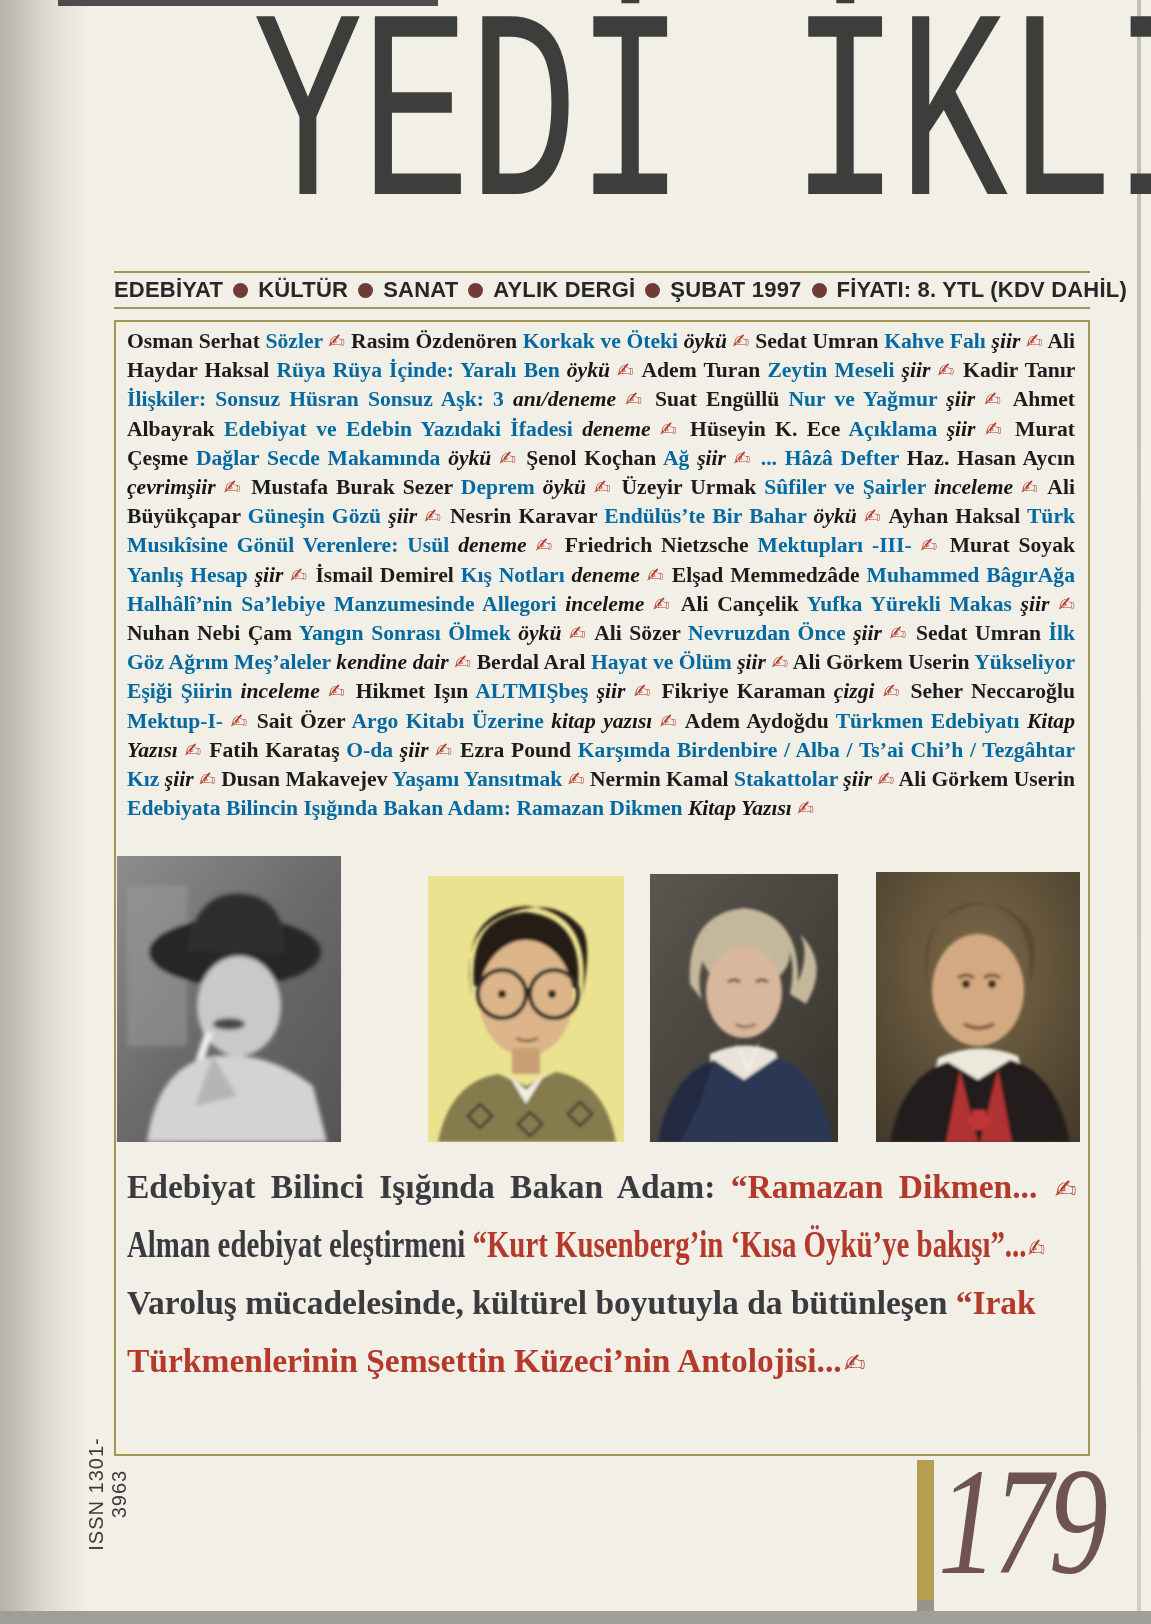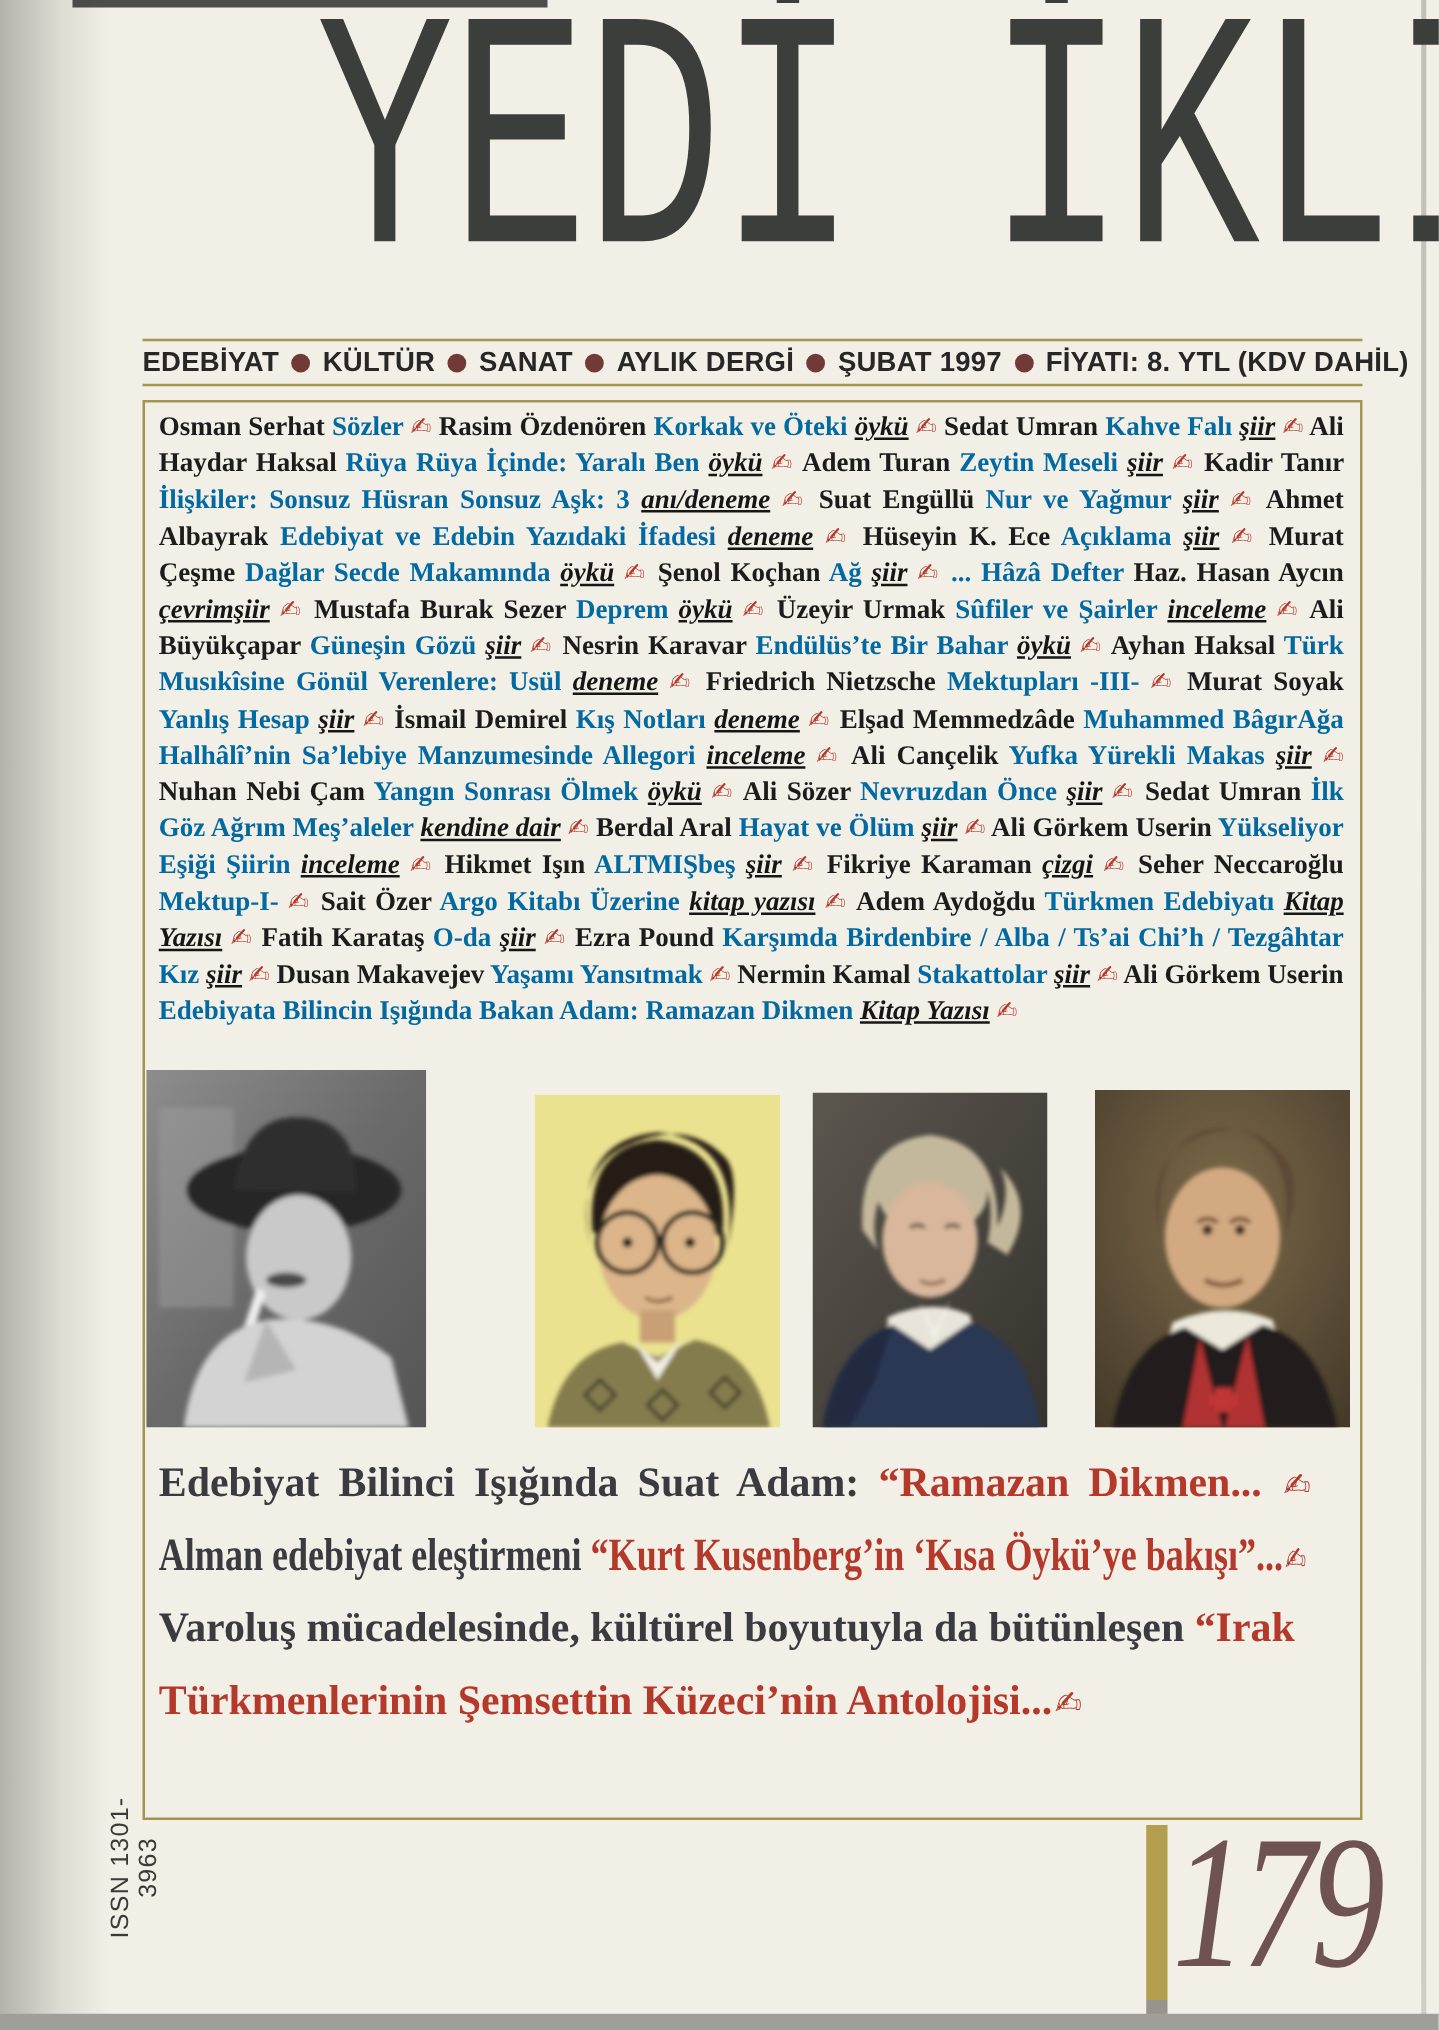--- a/index.html
+++ b/index.html
@@ -32,21 +32,21 @@
   .bullet{display:inline-block;width:15px;height:15px;border-radius:50%;
     background:#713a36;margin:0 10px;vertical-align:-1px;}
 
   
   .content-box{position:absolute;left:114px;top:320px;width:972px;height:1132px;
     border:2px solid #a2954f;}
   .contents{position:absolute;left:127px;top:327px;width:948px;
     font-size:21.6px;line-height:29.2px;font-weight:700;color:#1c1c1c;text-align:justify;}
   .seg-name{color:#1c1c1c;}
   .seg-title{color:#0369a1;}
-  .seg-genre{font-style:italic;color:#161616;text-decoration:underline;}
+  .seg-genre{font-style:italic;color:#161616;}
   .pen{color:#b5392b;font-family:"DejaVu Sans",sans-serif;font-weight:400;font-size:20px;}
 
   
   .photo{position:absolute;}
   .photo svg{display:block;width:100%;height:100%;}
   .photo-1{left:117px;top:856px;width:224px;height:286px;}
   .photo-2{left:428px;top:876px;width:196px;height:266px;}
   .photo-3{left:650px;top:874px;width:188px;height:268px;}
   .photo-4{left:876px;top:872px;width:204px;height:270px;}
 
@@ -198,21 +198,21 @@
       <path d="M14 270 Q26 204 72 190 L102 208 L134 188 Q180 200 194 270 Z" fill="#241f1a"></path>
       <path d="M84 198 L102 270 L70 270 Z" fill="#b03030"></path>
       <path d="M122 196 L104 270 L136 270 Z" fill="#b03030"></path>
       <rect x="96" y="238" width="14" height="20" fill="#c03535"></rect>
       <rect x="91" y="244" width="24" height="8" fill="#c03535"></rect>
     </g>
   </svg>
 </div>
 
 <div class="headlines" id="headlines">
-    <div class="headline spread"><span class="hl-inner"><span class="hl-dark">Edebiyat Bilinci Işığında Suat Adam: </span><span class="hl-red">“Ramazan Dikmen... </span><span class="pen hl-pen">✍</span></span></div>
+    <div class="headline spread"><span class="hl-inner"><span class="hl-dark">Edebiyat Bilinci Işığında Bakan Adam: </span><span class="hl-red">“Ramazan Dikmen... </span><span class="pen hl-pen">✍</span></span></div>
     <div class="headline condensed"><span class="hl-inner"><span class="hl-dark">Alman edebiyat eleştirmeni </span><span class="hl-red">“Kurt Kusenberg’in ‘Kısa Öykü’ye bakışı”...</span><span class="pen hl-pen">✍</span></span></div>
     <div class="headline"><span class="hl-inner"><span class="hl-dark">Varoluş mücadelesinde, kültürel boyutuyla da bütünleşen </span><span class="hl-red">“Irak</span></span></div>
     <div class="headline"><span class="hl-inner"><span class="hl-red">Türkmenlerinin Şemsettin Küzeci’nin Antolojisi...</span><span class="pen hl-pen">✍</span></span></div>
   </div>
 
 <div class="issn">ISSN 1301-3963</div>
 <div class="gold-bar"></div>
 <div class="gold-bar-tail"></div>
 <div class="issue-number">179</div>
 

